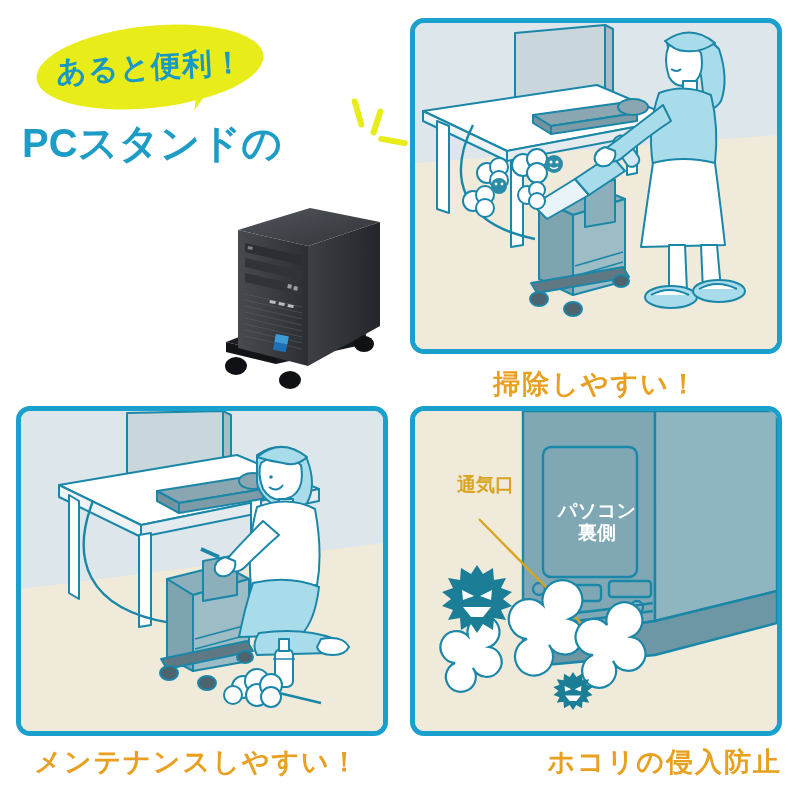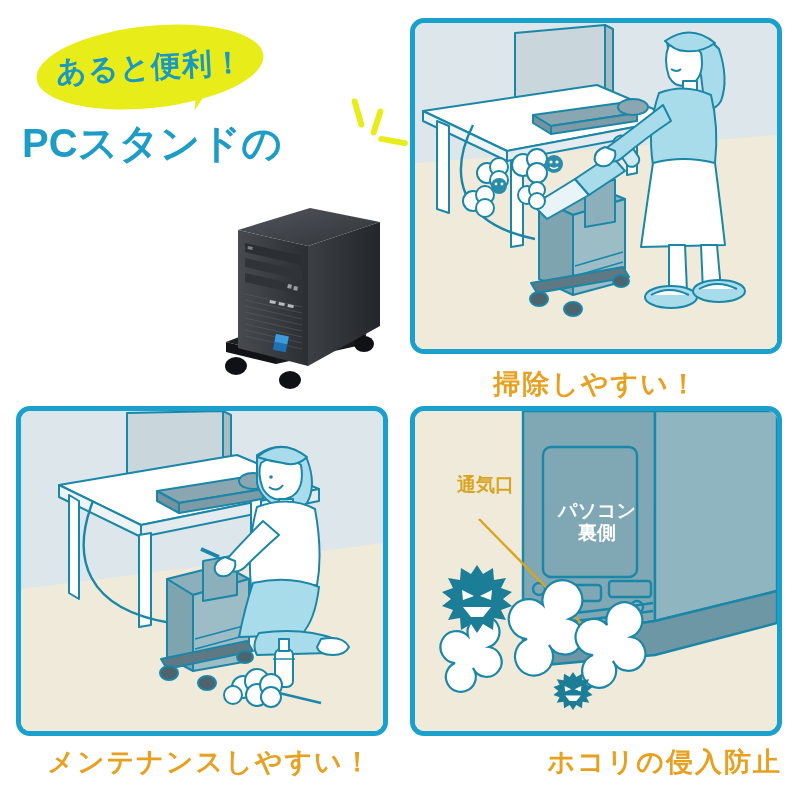--- a/index.html
+++ b/index.html
@@ -34,21 +34,21 @@
   
   .panel{position:absolute;border:5px solid #19a0cc;border-radius:14px;
          overflow:hidden;background:#dfe7ea;box-sizing:border-box;}
   .p-tr{left:410px;top:18px;width:372px;height:336px;}
   .p-bl{left:16px;top:406px;width:372px;height:330px;}
   .p-br{left:410px;top:406px;width:372px;height:330px;}
 
   .caption{position:absolute;color:#e8a021;font-size:27px;font-weight:bold;
            text-align:center;letter-spacing:2px;}
   .c-tr{left:410px;top:366px;width:372px;}
-  .c-bl{left:24px;top:744px;width:372px;font-family:Liberation Serif, serif;}
+  .c-bl{left:11px;top:744px;width:372px;font-family:Liberation Serif, serif;}
   .c-br{left:410px;top:744px;width:372px;text-align:right;}
 
   svg{display:block;}
 </style>
 </head>
 <body>
 
 <div class="stage">
 
   <div class="hero">

